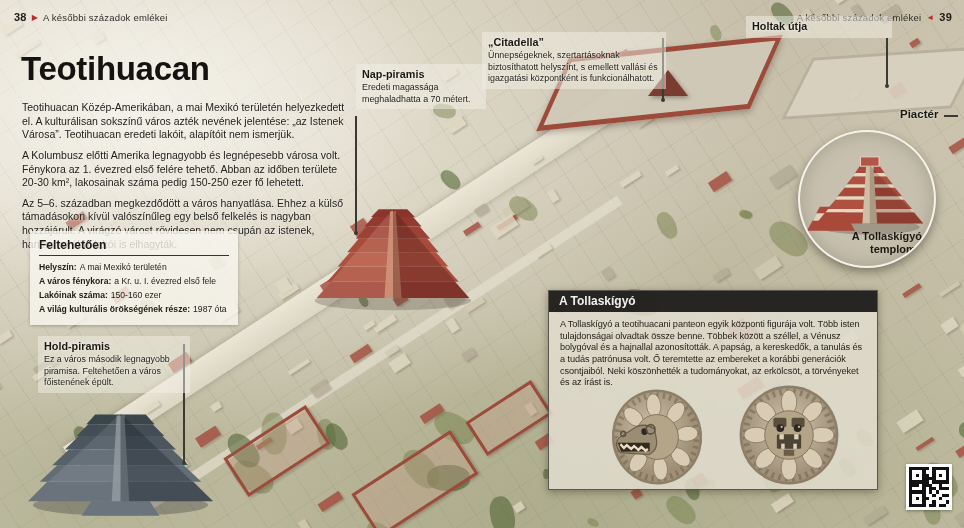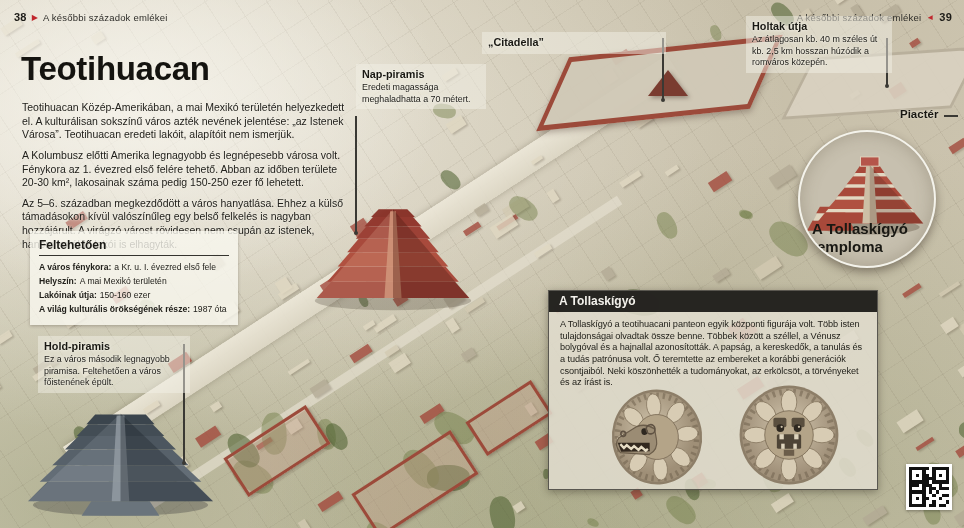--- a/index.html
+++ b/index.html
@@ -71,22 +71,22 @@
     border-radius:50%;background:#3a3934;}
   .dash{position:absolute;height:1.5px;background:#3a3934;z-index:19;}
   .market-label{position:absolute;left:900px;top:108px;font-weight:bold;font-size:11.5px;
     color:#191813;z-index:20;text-shadow:0 0 3px rgba(250,248,240,.9);}
 
   
   .inset{position:absolute;left:798px;top:130px;width:134px;height:134px;border-radius:50%;
     background:#c7c0af;border:2px solid rgba(252,251,246,.85);overflow:hidden;z-index:18;
     box-shadow:0 4px 10px rgba(50,40,30,.45), inset 0 0 18px rgba(90,80,60,.3);}
   .inset svg{position:absolute;left:7px;top:14px;}
-  .inset-cap{position:absolute;left:12px;right:12px;bottom:10px;text-align:left;
-    font-weight:bold;font-size:15px;line-height:1.2;color:#191813;}
+  .inset-cap{position:absolute;left:12px;right:12px;bottom:10px;text-align:right;
+    font-weight:bold;font-size:11px;line-height:1.2;color:#191813;}
 
   
   .fsbox{position:absolute;left:548px;top:290px;width:328px;height:198px;
     background:rgba(226,221,207,.85);border:1px solid rgba(45,44,40,.75);
     box-shadow:0 2px 8px rgba(40,35,25,.4);z-index:21;}
   .fsbox-bar{height:21px;background:rgba(30,29,26,.96);color:#f4f2ec;font-weight:bold;
     font-size:12px;line-height:21px;padding:0 10px;}
   .fsbox-text{padding:7px 11px 0;font-size:9.2px;line-height:1.27;color:#24231d;letter-spacing:-.1px;}
   .medallion{position:absolute;}
 
@@ -303,46 +303,46 @@
 
   <h1 class="title">Teotihuacan</h1>
   <div class="intro">
     <p>Teotihuacan Közép-Amerikában, a mai Mexikó területén helyezkedett el. A kulturálisan sokszínű város azték nevének jelentése: „az Istenek Városa”. Teotihuacan eredeti lakóit, alapítóit nem ismerjük.</p>
     <p>A Kolumbusz előtti Amerika legnagyobb és legnépesebb városa volt. Fénykora az 1. évezred első felére tehető. Abban az időben területe 20-30 km², lakosainak száma pedig 150-250 ezer fő lehetett.</p>
     <p>Az 5–6. században megkezdődött a város hanyatlása. Ehhez a külső támadásokon kívül valószínűleg egy belső felkelés is nagyban hozzájárult. A virágzó várost rövidesen nem csupán az istenek, hanem korábbi lakói is elhagyták.</p>
   </div>
 
   <div class="info">
     <div class="info-title">Feltehetően</div>
+    <div class="info-row"><b>Helyszín:</b><span>A mai Mexikó területén</span></div>
     <div class="info-row"><b>A város fénykora:</b><span>a Kr. u. I. évezred első fele</span></div>
-    <div class="info-row"><b>Helyszín:</b><span>A mai Mexikó területén</span></div>
-    <div class="info-row"><b>Lakóinak útja:</b><span>150-160 ezer</span></div>
+    <div class="info-row"><b>Lakóinak száma:</b><span>150-160 ezer</span></div>
     <div class="info-row"><b>A világ kulturális örökségének része:</b><span>1987 óta</span></div>
   </div>
 
   <div class="callout" style="left:356px;top:64px;width:118px">
     <div class="c-title">Nap-piramis</div>
     <div class="c-text">Eredeti magassága meghaladhatta a 70 métert.</div>
   </div>
   <div class="lead" style="left:355px;top:116px;height:117px"></div>
 
   <div class="callout align-right" style="left:38px;top:336px;width:140px">
     <div class="c-title">Hold-piramis</div>
     <div class="c-text">Ez a város második legnagyobb piramisa. Feltehetően a város főistenének épült.</div>
   </div>
   <div class="lead" style="left:183px;top:344px;height:119px"></div>
 
   <div class="callout align-right" style="left:482px;top:32px;width:172px">
     <div class="c-title">„Citadella”</div>
+    <div class="c-text">Ünnepségeknek, szertartásoknak biztosíthatott helyszínt, s emellett vallási és igazgatási központként is funkcionálhatott.</div>
   </div>
   <div class="lead" style="left:662px;top:38px;height:62px"></div>
 
   <div class="callout align-right" style="left:746px;top:16px;width:134px">
     <div class="c-title">Holtak útja</div>
-    <div class="c-text">Az átlagosan kb. 40 m széles út kb. 2,5 km hosszan húzódik a romváros közepén.</div>
   </div>
   <div class="lead" style="left:886px;top:38px;height:48px"></div>
 
   <div class="market-label">Piactér</div>
   <div class="dash" style="left:944px;top:115px;width:14px"></div>
 
   <div class="inset">
     <svg width="120" height="92" viewBox="0 0 130 96">
       <ellipse cx="68" cy="86" rx="54" ry="8" fill="rgba(70,55,40,.3)"></ellipse>
       <polygon points="0,90 52,90 46,79 6,79" fill="#a8493a"></polygon>

